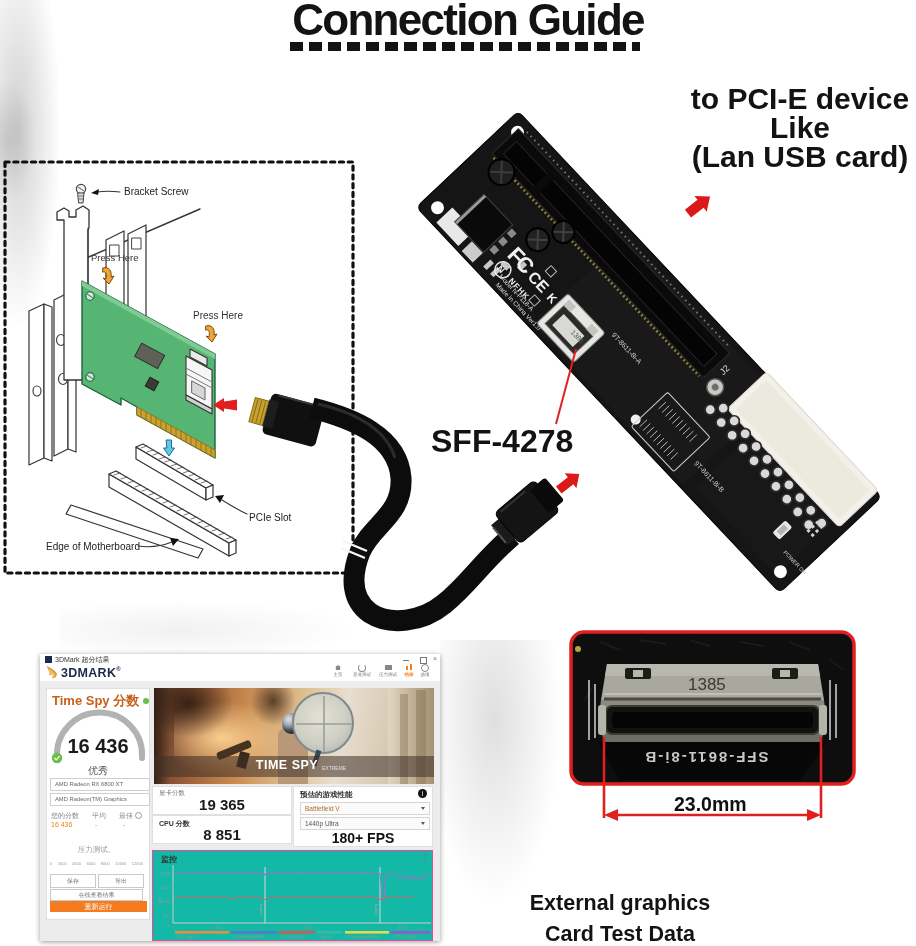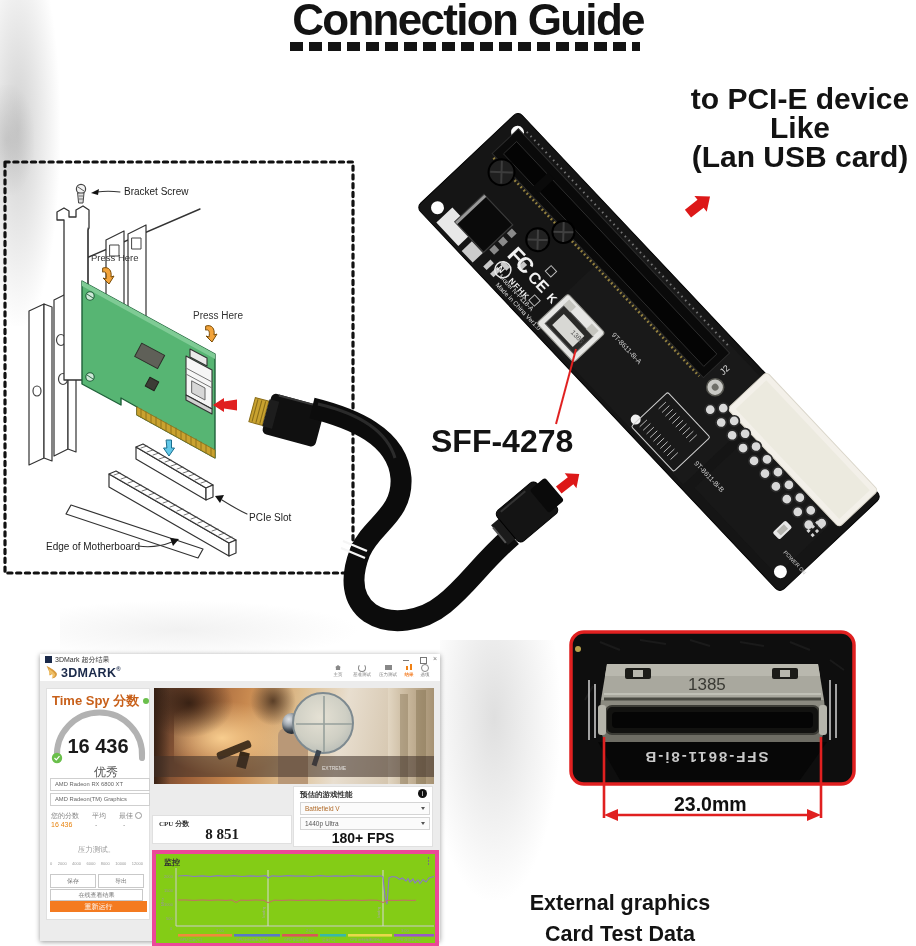--- a/index.html
+++ b/index.html
@@ -372,21 +372,21 @@
   <div class="abs" style="left:0;top:27px;width:400px;height:260px;background:#ececec;"></div>
 
   <div class="abs" style="left:6px;top:34px;width:102px;height:230px;background:#fff;border:1px solid #e0e0e0;">
     <div class="abs" style="left:5px;top:3px;font-size:13px;font-weight:bold;color:#c8601a;">Time Spy 分数 <span style="display:inline-block;width:6px;height:6px;border-radius:50%;background:#6abf4b;vertical-align:1px;"></span></div>
     <svg class="abs" style="left:1px;top:11px;" width="103" height="70" viewBox="0 0 103 70">
       <path d="M9,58 A42.6,42.6 0 1 1 94,58" fill="none" stroke="#b2b2b2" stroke-width="6" stroke-linecap="round"></path>
       <circle cx="9" cy="58" r="5.2" fill="#6abf4b"></circle>
       <path d="M6.5,58 l1.8,1.8 3.2,-3.6" stroke="#fff" stroke-width="1.2" fill="none"></path>
     </svg>
     <div class="abs" style="left:0;top:47px;width:102px;text-align:center;font-size:20px;line-height:20px;font-weight:bold;color:#1a1a1a;">16 436</div>
-    <div class="abs" style="left:0;top:75px;width:102px;text-align:center;font-size:12px;color:#555;padding-left:8px;">优秀</div>
+    <div class="abs" style="left:0;top:75px;width:102px;text-align:center;font-size:10px;color:#555;">优秀</div>
     <div class="abs" style="left:3px;top:89px;width:94px;height:11px;border:1px solid #cfcfcf;font-size:5.8px;color:#666;line-height:11px;padding-left:4px;">AMD Radeon RX 6800 XT</div>
     <div class="abs" style="left:3px;top:104px;width:94px;height:11px;border:1px solid #cfcfcf;font-size:5.8px;color:#666;line-height:11px;padding-left:4px;">AMD Radeon(TM) Graphics</div>
     <div class="abs" style="left:4px;top:122px;font-size:7px;color:#888;">您的分数</div>
     <div class="abs" style="left:45px;top:122px;font-size:7px;color:#888;">平均</div>
     <div class="abs" style="left:72px;top:122px;font-size:7px;color:#888;">最佳 <span style="display:inline-block;width:5px;height:5px;border:1px solid #999;border-radius:50%;vertical-align:-1px;"></span></div>
     <div class="abs" style="left:4px;top:132px;font-size:7px;color:#e8820c;">16 436</div>
     <div class="abs" style="left:48px;top:132px;font-size:7px;color:#999;">-</div>
     <div class="abs" style="left:76px;top:132px;font-size:7px;color:#999;">-</div>
     <div class="abs" style="left:0;top:156px;width:99px;text-align:center;font-size:7.5px;color:#999;">压力测试。</div>
     <div class="abs" style="left:3px;top:172px;width:93px;font-size:4px;color:#999;display:flex;justify-content:space-between;">
@@ -421,37 +421,42 @@
     <div class="abs" style="left:138px;top:4px;width:58px;height:58px;border-radius:50%;background:radial-gradient(circle at 45% 40%,#e5e1d4,#cfcfc4 55%,#a9b0ad);border:2.5px solid #7e8a90;"></div>
     <svg class="abs" style="left:138px;top:4px;" width="64" height="64">
         <path d="M32,4 V60 M4,32 H60" stroke="#97a09c" stroke-width="1.6" fill="none"></path>
       </svg>
     <div class="abs" style="left:160px;top:62px;width:5px;height:16px;background:#3c4650;transform:rotate(18deg);"></div>
 
     <div class="abs" style="left:62px;top:58px;width:36px;height:8px;background:#46331f;border-radius:3px;transform:rotate(-22deg);"></div>
     <div class="abs" style="left:84px;top:64px;width:10px;height:16px;background:#3a2a18;transform:rotate(15deg);"></div>
 
     <div class="abs" style="left:0;top:68px;width:280px;height:21px;background:rgba(62,48,40,.55);"></div>
+    <div class="abs" style="left:0;top:70px;width:266px;text-align:center;font-size:12.5px;font-weight:bold;color:#fff;letter-spacing:.5px;">TIME SPY</div>
       <div class="abs" style="left:168px;top:77px;font-size:5px;color:rgba(255,255,255,.75);">EXTREME</div>
   </div>
 
-  <div class="abs" style="left:112px;top:161px;width:138px;height:27px;background:#fff;border:1px solid #e0e0e0;font-family:Liberation Serif, serif;">
+  <div class="abs" style="left:112px;top:132px;width:138px;height:27px;background:#fff;border:1px solid #e0e0e0;">
+    <div class="abs" style="left:6px;top:2px;font-size:6.5px;color:#777;">显卡分数</div>
+    <div class="abs" style="left:0;top:9px;width:138px;text-align:center;font-size:15px;font-weight:bold;color:#1a1a1a;">19 365</div>
+  </div>
+  <div class="abs" style="left:112px;top:161px;width:138px;height:27px;background:#fff;border:1px solid #e0e0e0;">
     <div class="abs" style="left:6px;top:3px;font-size:7px;font-weight:bold;color:#333;">CPU 分数</div>
     <div class="abs" style="left:0;top:10px;width:138px;text-align:center;font-size:15px;font-weight:bold;color:#1a1a1a;">8 851</div>
   </div>
 
   <div class="abs" style="left:253px;top:132px;width:138px;height:59px;background:#fff;border:1px solid #e0e0e0;">
     <div class="abs" style="left:6px;top:3px;font-size:7.5px;font-weight:bold;color:#333;">预估的游戏性能</div>
     <div class="abs" style="right:5px;top:2px;width:9px;height:9px;border-radius:50%;background:#111;color:#fff;font-size:7px;text-align:center;line-height:9px;">i</div>
     <div class="abs" style="left:6px;top:15px;width:124px;height:11px;border:1px solid #d5d5d5;background:#fbfbfb;font-size:6.5px;color:#b06a28;line-height:11px;padding-left:4px;">Battlefield V<span style="float:right;margin:4px 4px 0 0;width:0;height:0;border-left:2.5px solid transparent;border-right:2.5px solid transparent;border-top:3.5px solid #555;"></span></div>
     <div class="abs" style="left:6px;top:30px;width:124px;height:11px;border:1px solid #d5d5d5;background:#fbfbfb;font-size:6.5px;color:#555;line-height:11px;padding-left:4px;">1440p Ultra<span style="float:right;margin:4px 4px 0 0;width:0;height:0;border-left:2.5px solid transparent;border-right:2.5px solid transparent;border-top:3.5px solid #555;"></span></div>
     <div class="abs" style="left:0;top:43px;width:138px;text-align:center;font-size:14px;font-weight:bold;color:#111;">180+ FPS</div>
   </div>
 
-  <div class="abs" style="left:112px;top:196px;width:279px;height:89px;background:#84cc16;border:4px solid #ec4899;">
+  <div class="abs" style="left:112px;top:196px;width:279px;height:89px;background:#14b8a6;border:1px solid #ec4899;">
     <div class="abs" style="left:8px;top:3px;font-size:8px;font-weight:bold;color:#333;">监控</div>
     <div class="abs" style="right:6px;top:3px;width:1.5px;height:8px;background:repeating-linear-gradient(#777 0 1.5px,transparent 1.5px 3px);"></div>
     <svg class="abs" style="left:0;top:12px;" width="283" height="76" viewBox="0 0 283 76">
       <g font-size="4" fill="#999" font-family="Liberation Sans">
         <text x="8" y="12">2000</text>
           <text x="8" y="26">1500</text>
           <text x="8" y="40">1000</text>
           <text x="10" y="54">500</text>
           <text x="14" y="64">0</text>
         <text x="60" y="66">1:00</text>

